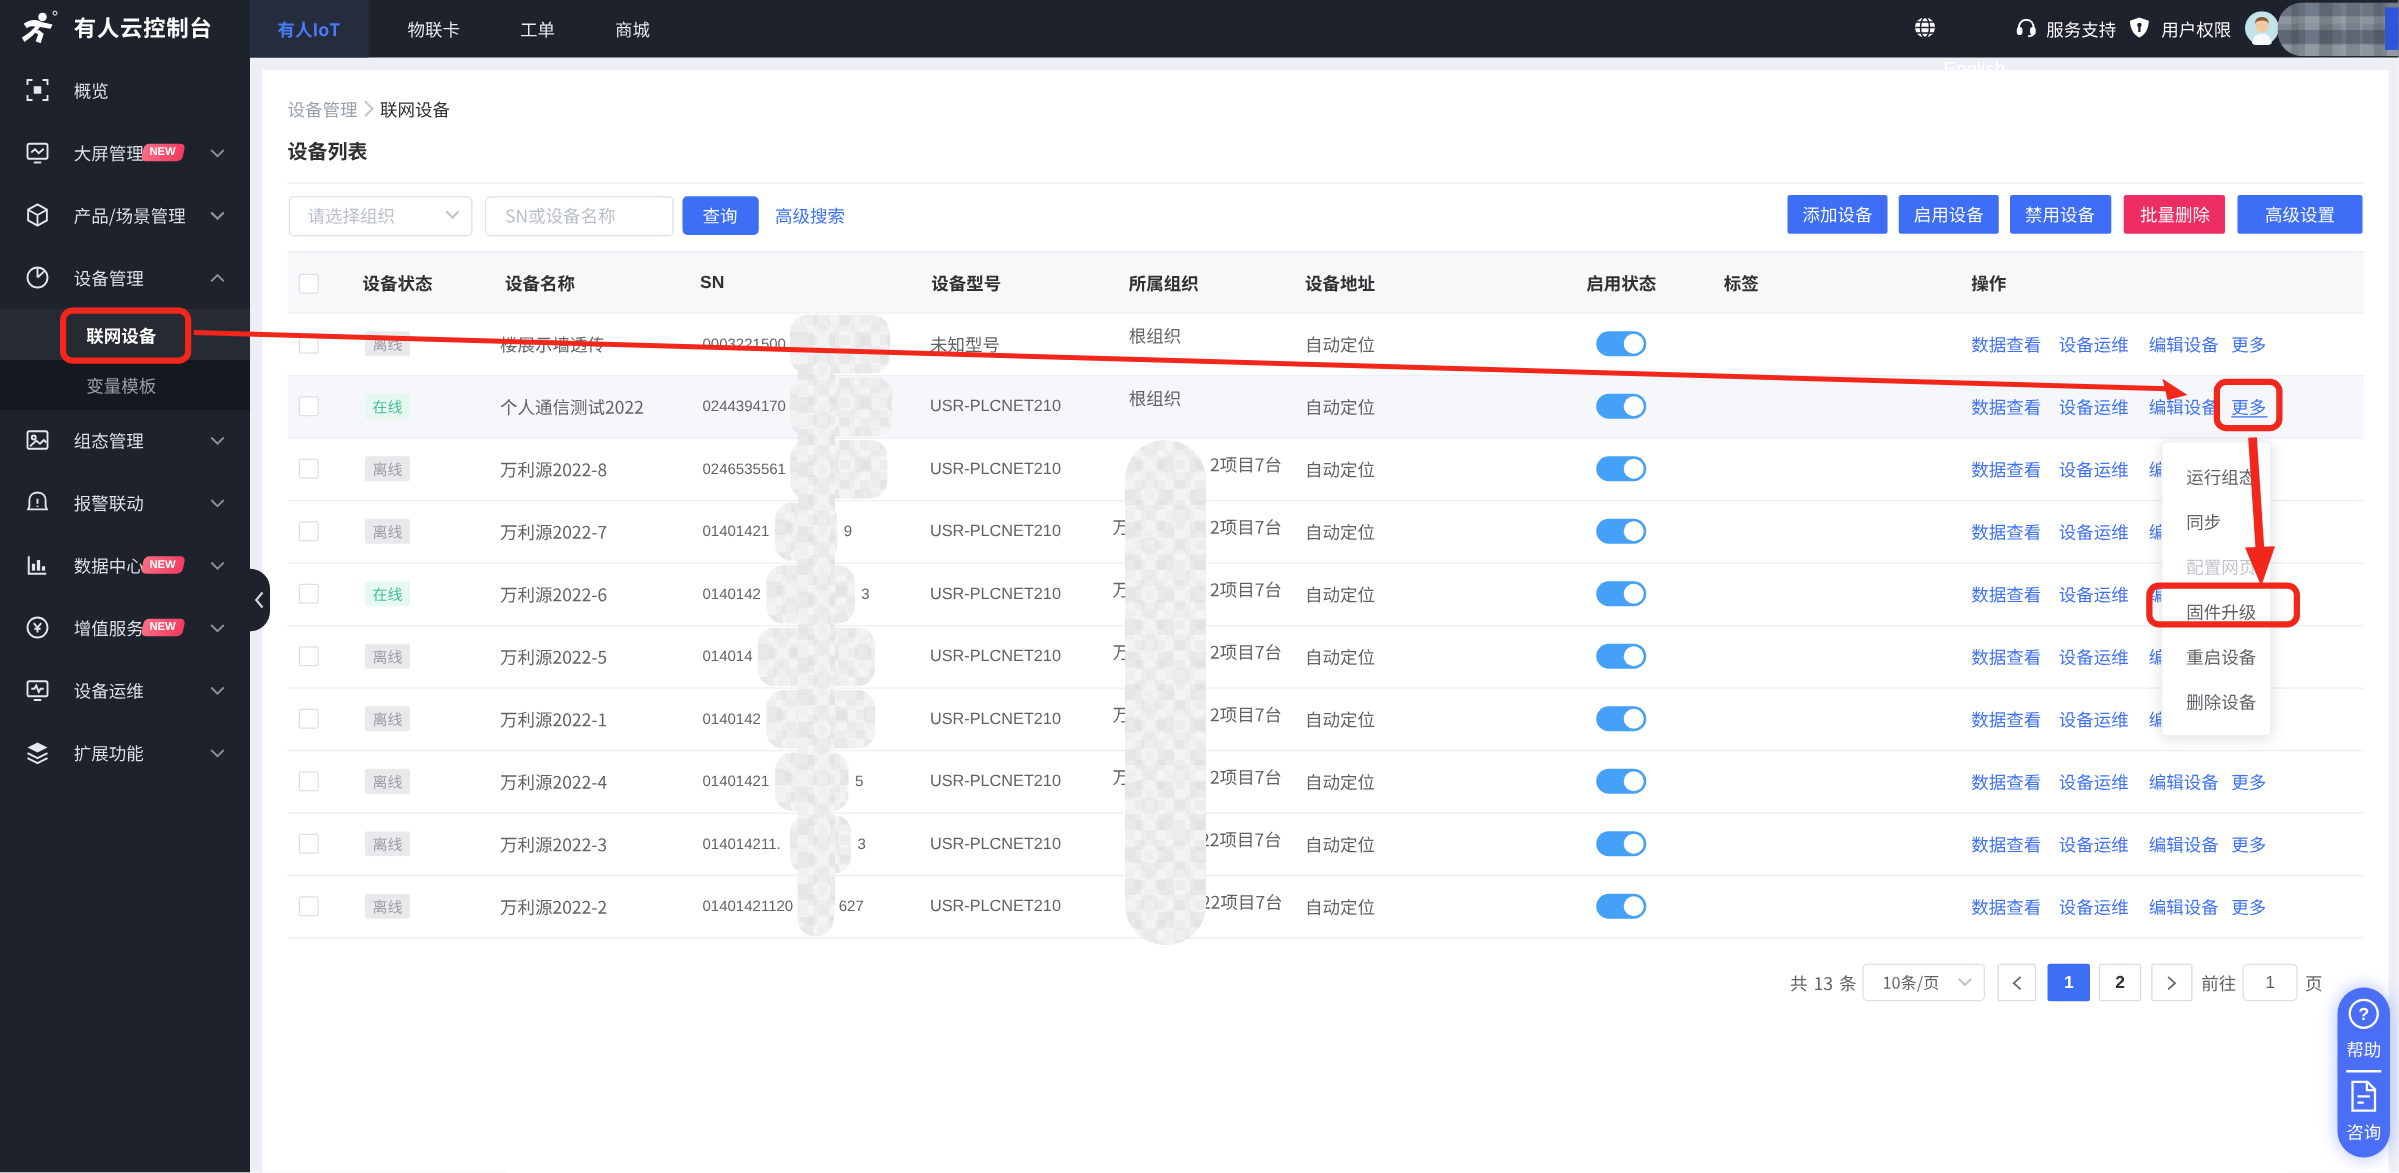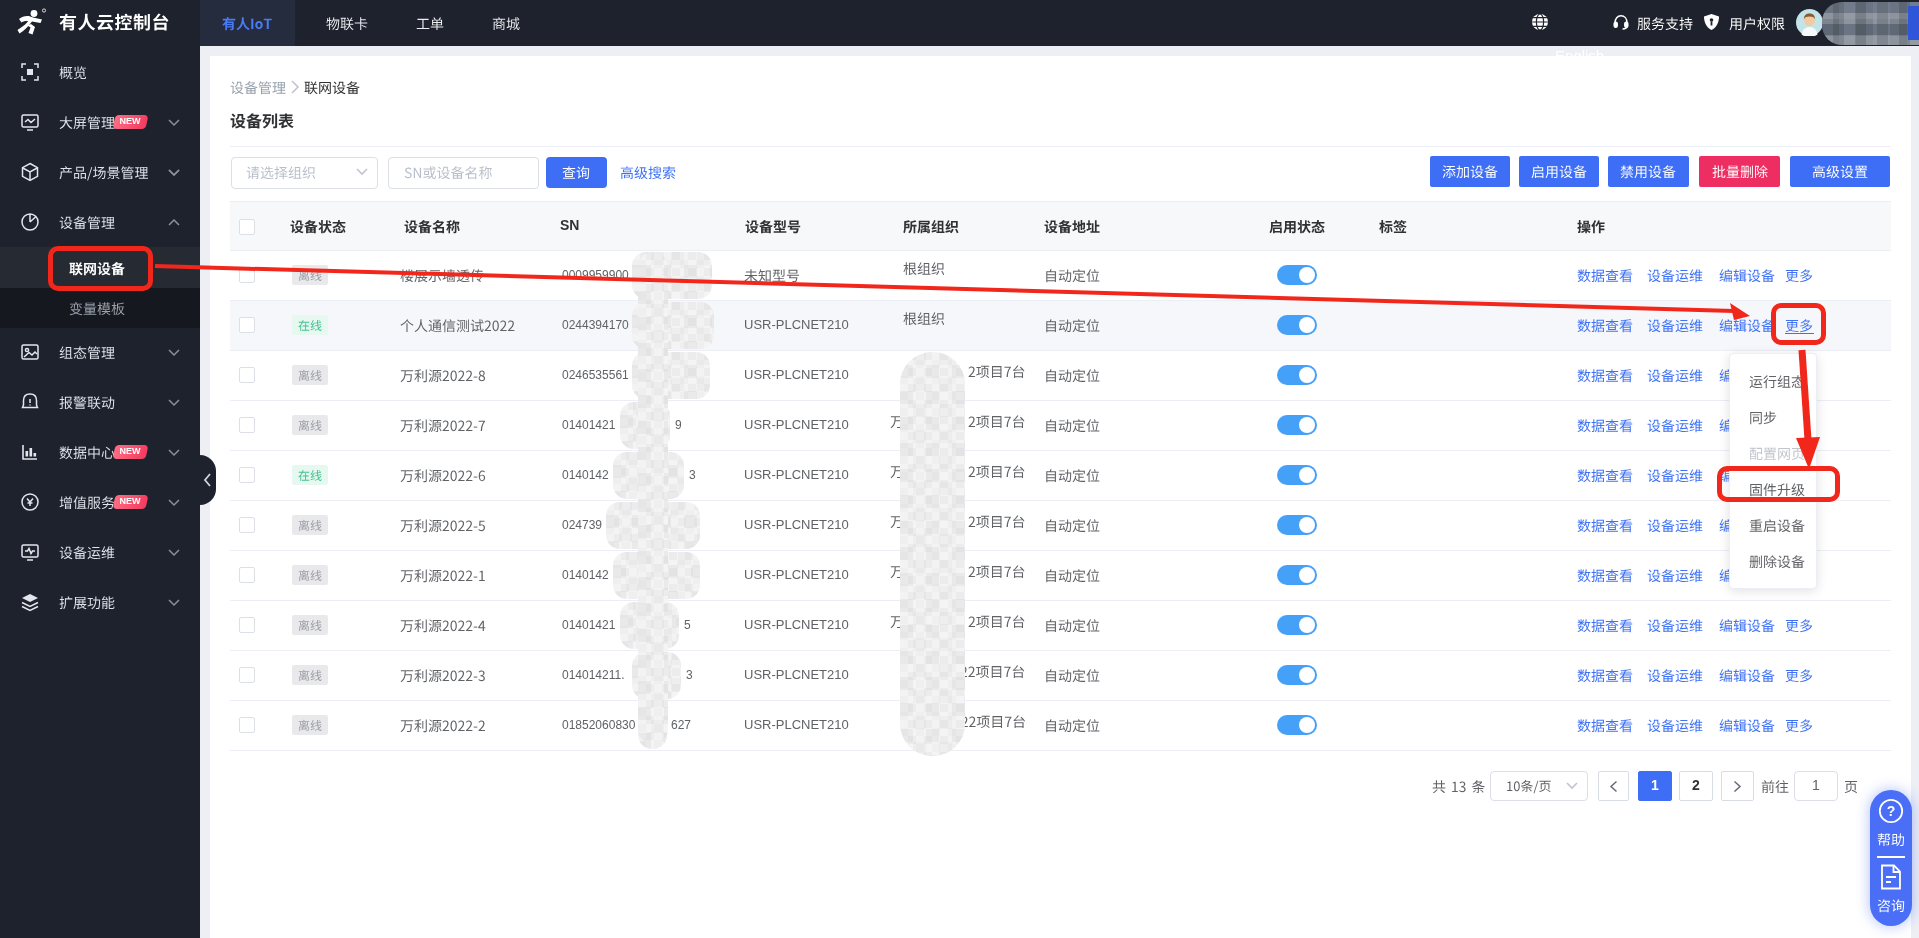--- a/index.html
+++ b/index.html
@@ -457,34 +457,34 @@
       <use href="#q38" x="1000"></use>
       <use href="#q39" x="2000"></use>
       <use href="#q35" x="3000"></use>
       <use href="#q36" x="3555"></use>
       <use href="#q35" x="4110"></use>
       <use href="#q35" x="4665"></use>
       <use href="#q40" x="5220"></use>
       <use href="#q35" x="5567"></use>
     </g>
   </svg>
-<div class="lt" style="left:562px;top:268px;font-size:12px;color:#606266;font-weight:400;letter-spacing:0px;">0009959900</div>
+<div class="lt" style="left:562px;top:268px;font-size:12px;color:#606266;font-weight:400;letter-spacing:0px;">0003221500</div>
 <div class="lt" style="left:562px;top:318px;font-size:12px;color:#606266;font-weight:400;letter-spacing:0px;">0244394170</div>
 <div class="lt" style="left:562px;top:368px;font-size:12px;color:#606266;font-weight:400;letter-spacing:0px;">0246535561</div>
 <div class="lt" style="left:562px;top:418px;font-size:12px;color:#606266;font-weight:400;letter-spacing:0px;">01401421</div>
 <div class="lt" style="left:675px;top:418px;font-size:12px;color:#606266;font-weight:400;letter-spacing:0px;">9</div>
 <div class="lt" style="left:562px;top:468px;font-size:12px;color:#606266;font-weight:400;letter-spacing:0px;">0140142</div>
 <div class="lt" style="left:689px;top:468px;font-size:12px;color:#606266;font-weight:400;letter-spacing:0px;">3</div>
-<div class="lt" style="left:562px;top:518px;font-size:12px;color:#606266;font-weight:400;letter-spacing:0px;">024739</div>
+<div class="lt" style="left:562px;top:518px;font-size:12px;color:#606266;font-weight:400;letter-spacing:0px;">014014</div>
 <div class="lt" style="left:562px;top:568px;font-size:12px;color:#606266;font-weight:400;letter-spacing:0px;">0140142</div>
 <div class="lt" style="left:562px;top:618px;font-size:12px;color:#606266;font-weight:400;letter-spacing:0px;">01401421</div>
 <div class="lt" style="left:684px;top:618px;font-size:12px;color:#606266;font-weight:400;letter-spacing:0px;">5</div>
 <div class="lt" style="left:562px;top:668px;font-size:12px;color:#606266;font-weight:400;letter-spacing:0px;text-align:center;">014014211.</div>
 <div class="lt" style="left:686px;top:668px;font-size:12px;color:#606266;font-weight:400;letter-spacing:0px;">3</div>
-<div class="lt" style="left:562px;top:718px;font-size:12px;color:#606266;font-weight:400;letter-spacing:0px;">01852060830</div>
+<div class="lt" style="left:562px;top:718px;font-size:12px;color:#606266;font-weight:400;letter-spacing:0px;">01401421120</div>
 <div class="lt" style="left:671px;top:718px;font-size:12px;color:#606266;font-weight:400;letter-spacing:0px;">627</div>
 <div class="mos" style="position:absolute;left:632px;top:252px;width:80px;height:47px;border-radius:14px;"></div>
 <div class="mos" style="position:absolute;left:632px;top:302px;width:82px;height:47px;border-radius:14px;"></div>
 <div class="mos" style="position:absolute;left:632px;top:352px;width:78px;height:47px;border-radius:14px;"></div>
 <div class="mos" style="position:absolute;left:620px;top:402px;width:50px;height:47px;border-radius:14px;"></div>
 <div class="mos" style="position:absolute;left:613px;top:452px;width:71px;height:47px;border-radius:14px;"></div>
 <div class="mos" style="position:absolute;left:606px;top:502px;width:94px;height:47px;border-radius:14px;"></div>
 <div class="mos" style="position:absolute;left:613px;top:552px;width:87px;height:47px;border-radius:14px;"></div>
 <div class="mos" style="position:absolute;left:620px;top:602px;width:59px;height:47px;border-radius:14px;"></div>
 <div class="mos" style="position:absolute;left:632px;top:652px;width:49px;height:47px;border-radius:14px;"></div>

